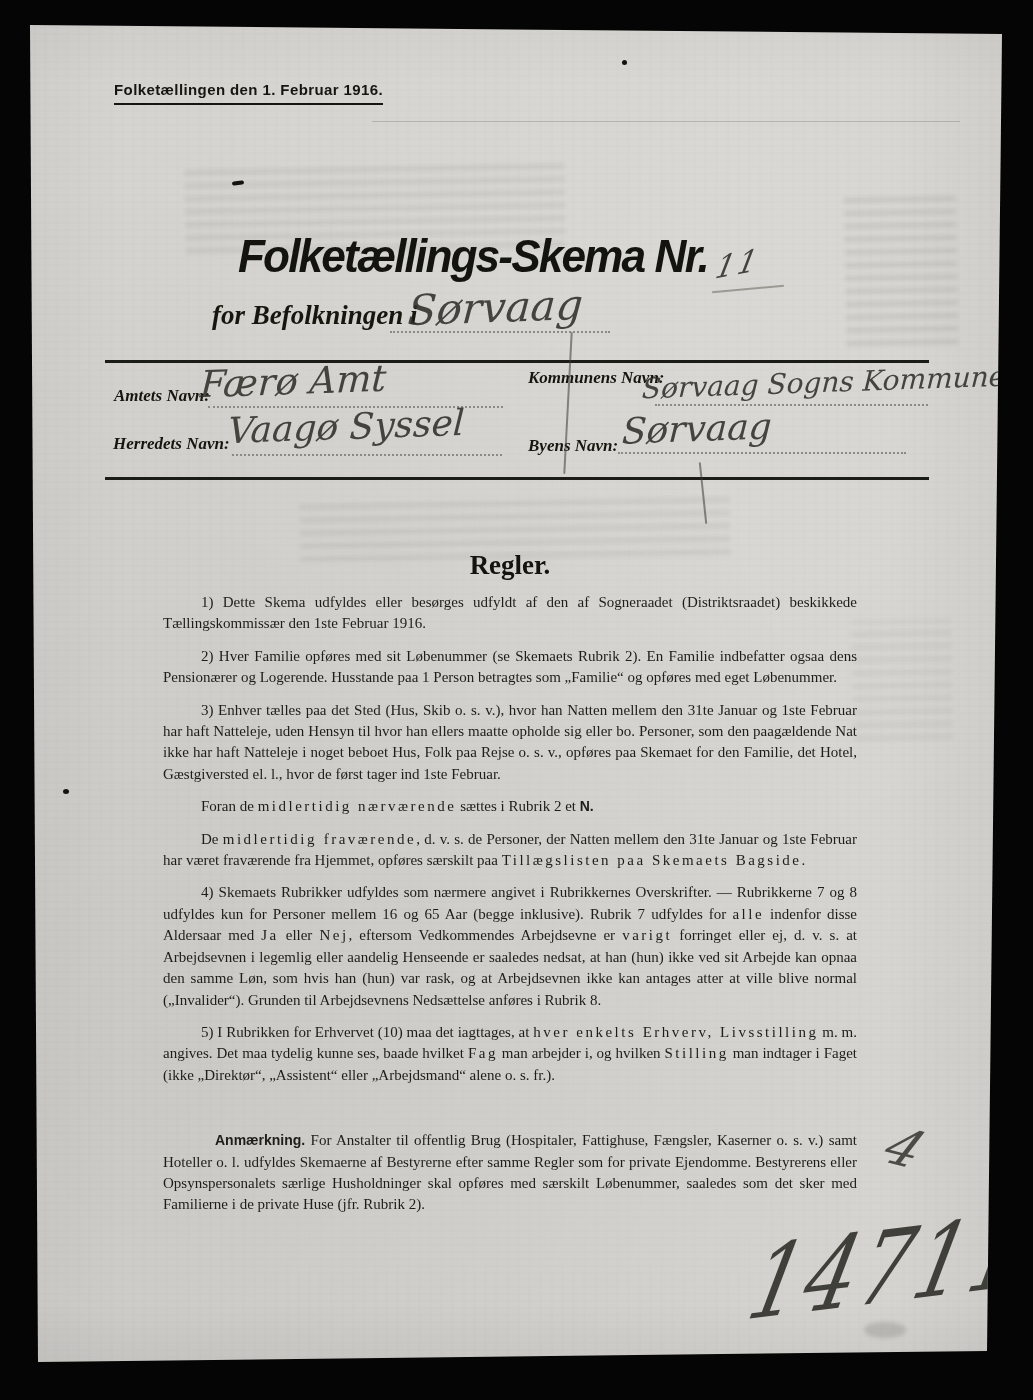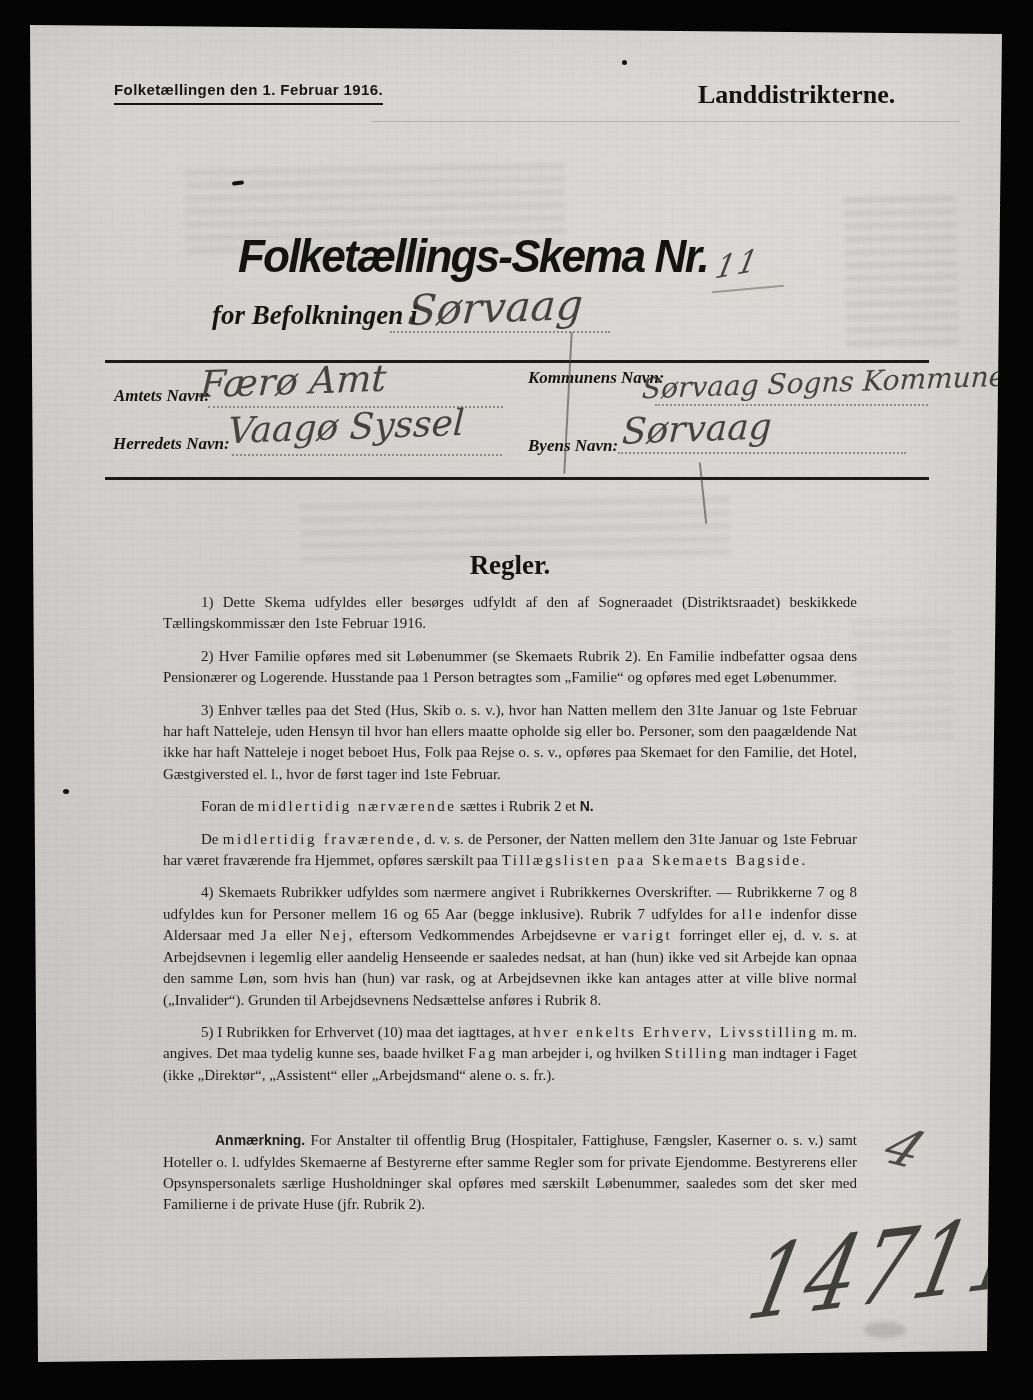--- a/index.html
+++ b/index.html
@@ -78,21 +78,20 @@
     <div class="ghost" style="left:300px;top:496px;width:430px;height:62px;"></div>
     <div class="ghost" style="left:852px;top:620px;width:100px;height:120px;opacity:.12;"></div>
 
     <div class="speck" style="left:232px;top:181px;width:12px;height:4px;border-radius:2px;transform:rotate(-8deg);"></div>
     <div class="speck" style="left:622px;top:60px;width:5px;height:5px;"></div>
     <div class="speck" style="left:63px;top:789px;width:6px;height:5px;"></div>
     <div class="smudge" style="left:864px;top:1322px;width:42px;height:16px;"></div>
 
     <div class="hdr-left">Folketællingen den 1. Februar 1916.</div>
     <div class="hdr-rule-faint"></div>
-    <div class="hdr-right">Landdistrikterne.</div>
 
     <div class="title-row">
       <span class="title-main">Folketællings-Skema Nr.</span>
     </div>
     <span class="hand hand-nr">11</span>
     <div class="grayline" style="left:712px;top:288px;width:72px;transform:rotate(-5deg);"></div>
 
     <span class="subtitle sub-prefix">for Befolkningen i</span>
     <div class="dotted" style="left:390px;top:331px;width:220px;"></div>
     <span class="hand hand-sogn">Sørvaag</span>

